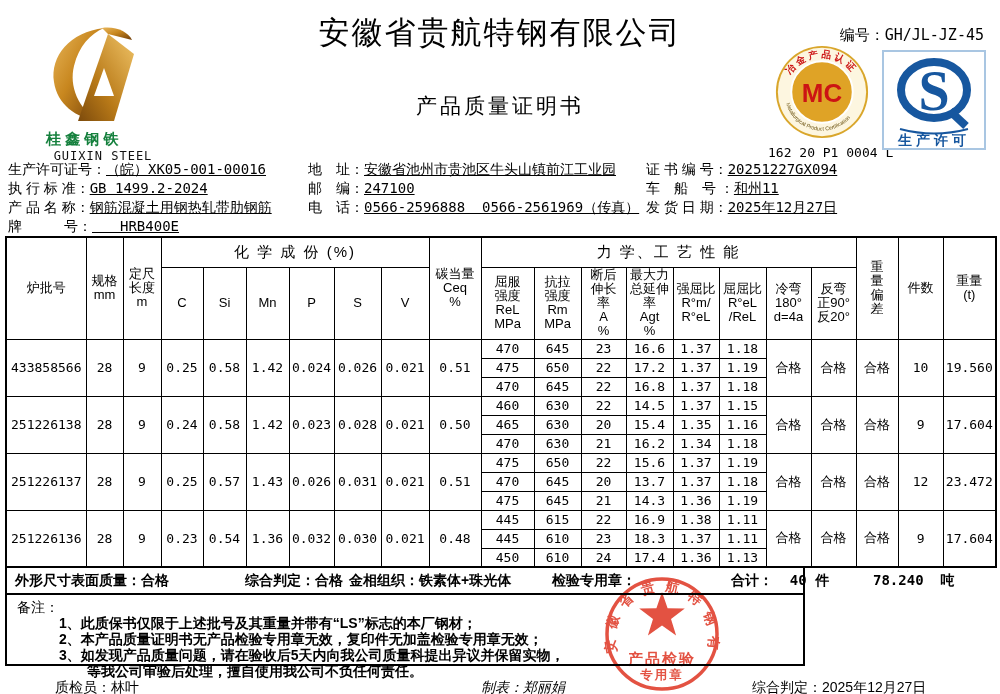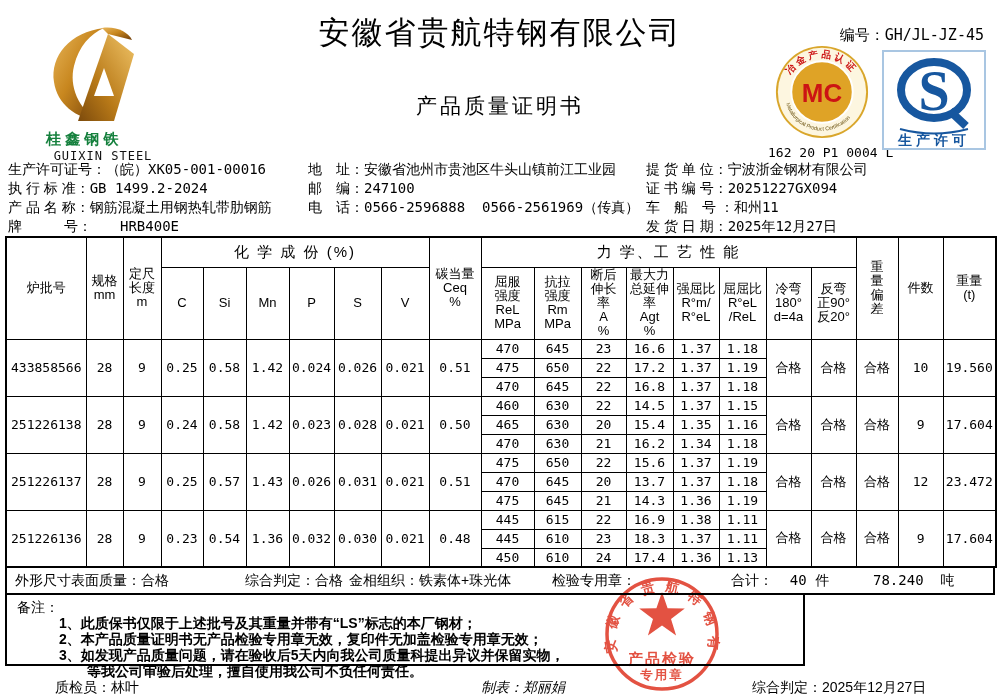--- a/index.html
+++ b/index.html
@@ -26,35 +26,35 @@
   .mc-no { font-size:13px; margin-top:1px; white-space:pre; font-family:"DejaVu Sans Mono", monospace; }
   .qs-wrap { position:absolute; left:882px; top:50px; width:104px; }
   
   .info { position:relative; height:78px; font-size:14px; }
   .info .col { position:absolute; top:2px; }
   .info .c1 { left:8px; }
   .info .c2 { left:308px; }
   .info .c3 { left:646px; }
   .info-line { height:19px; line-height:19px; white-space:pre; }
   .info-line .lab { white-space:pre; }
-  .info-line .val { white-space:pre; font-family:"DejaVu Sans Mono", monospace; }
+  .info-line .val { white-space:pre; font-family:"DejaVu Sans Mono", monospace;text-decoration:underline; }
   
   table.cert { border-collapse:collapse; table-layout:fixed; width:990px; margin-left:5px;
     border:2px solid #000; }
   .cert th, .cert td { border:1px solid #000; text-align:center; vertical-align:middle;
     padding:0; font-weight:normal; overflow:hidden; }
   .cert thead tr.g { height:30px; }
   .cert thead tr.s { height:72px; }
   .cert th { font-size:13px; line-height:14px; white-space:pre-line; }
   .cert th.grp { font-size:15px; letter-spacing:2px; }
   .cert tbody tr { height:19px; }
   .cert td { font-size:13px; font-family:"DejaVu Sans Mono", monospace; }
   
-  .summary { position:relative; margin:0 5px; width:990px; height:27px;
-    border:2px solid #000; border-top:none; font-size:14px; }
+  .summary { position:relative; margin:0 5px; width:800px; height:27px;
+    border:2px solid #000; border-top:none; font-size:14px;font-weight:bold; }
   .summary span { position:absolute; top:4px; white-space:pre; }
   .summary .s1 { left:8px; } .summary .s2 { left:238px; } .summary .s3 { left:342px; }
   .summary .s4 { left:545px; } .summary .s5 { left:724px; } .summary .s6 { left:866px; }
   .summary .num { font-family:"DejaVu Sans Mono", monospace; }
   
   .remarks { position:relative; margin:0 5px; width:800px; height:71px;
     border:2px solid #000; border-top:none; font-size:14px; }
   .remarks .lbl { position:absolute; left:10px; top:4px; }
   .remarks .lines { position:absolute; left:52px; top:20px;font-weight:bold; }
   .remarks .lines div { height:16px; line-height:16px; white-space:pre; }
@@ -133,21 +133,20 @@
     <div class="info-line"><span class="lab">执 行 标 准：</span><span class="val">GB 1499.2-2024</span></div>
     <div class="info-line"><span class="lab">产 品 名 称：</span><span class="val">钢筋混凝土用钢热轧带肋钢筋</span></div>
     <div class="info-line"><span class="lab">牌　　　号：</span><span class="val">　　HRB400E</span></div>
   </div>
   <div class="col c2">
     <div class="info-line"><span class="lab">地　址：</span><span class="val">安徽省池州市贵池区牛头山镇前江工业园</span></div>
     <div class="info-line"><span class="lab">邮　编：</span><span class="val">247100</span></div>
     <div class="info-line"><span class="lab">电　话：</span><span class="val">0566-2596888  0566-2561969（传真）</span></div>
   </div>
   <div class="col c3">
-    <div class="info-line"><span class="lab">提 货 单 位：</span><span class="val">宁波浙金钢材有限公司</span></div>
     <div class="info-line"><span class="lab">证 书 编 号：</span><span class="val">20251227GX094</span></div>
     <div class="info-line"><span class="lab">车　船　号 ：</span><span class="val">和州11</span></div>
     <div class="info-line"><span class="lab">发 货 日 期：</span><span class="val">2025年12月27日</span></div>
   </div>
 </div>
 
 <table class="cert">
   <colgroup>
     <col style="width:80px">
       <col style="width:37px">

